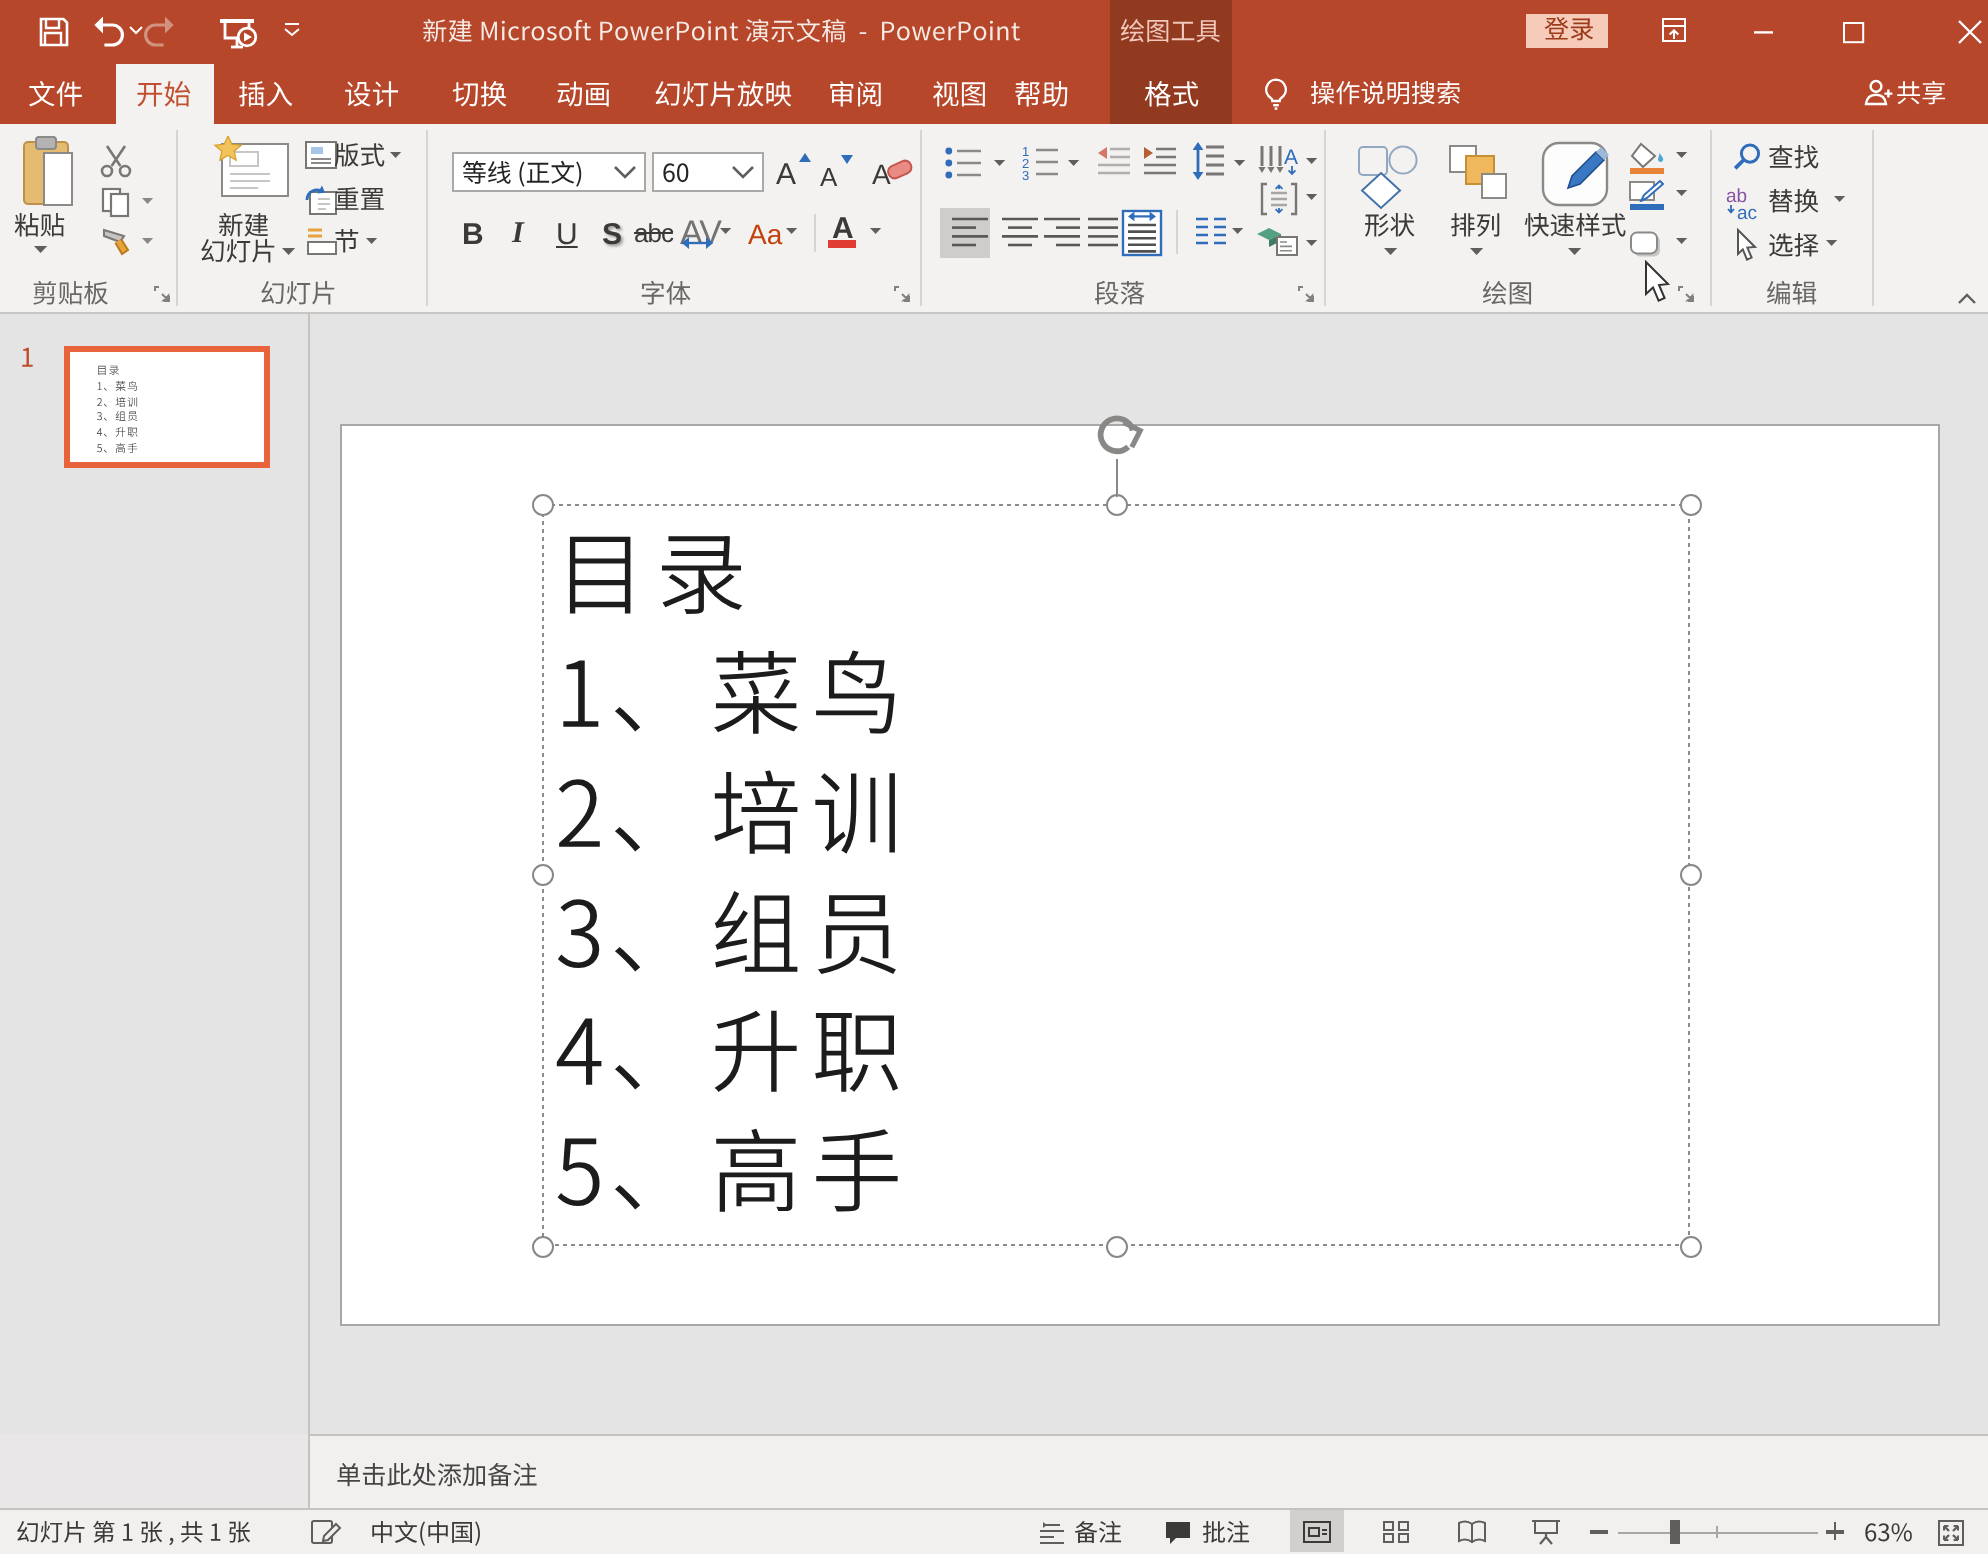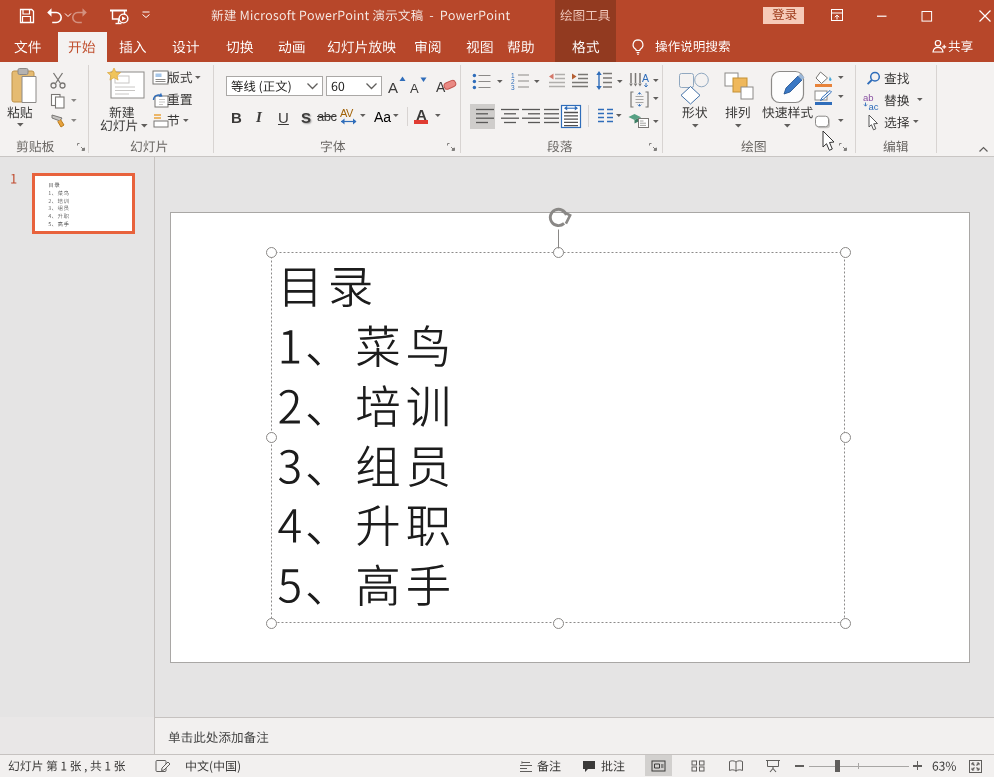--- a/index.html
+++ b/index.html
@@ -526,29 +526,29 @@
     </svg>
     <div style="position:absolute;left:436px;top:79px;font-size:14px;color:#3b3a39;font-family:'Liberation Sans'">A</div>
     <svg style="position:absolute;left:443px;top:78px" width="15" height="13" viewBox="0 0 15 13">
       <rect x="1" y="3.5" width="12" height="6.5" rx="3" transform="rotate(-24 7 7)" fill="#ea8a84" stroke="#c4564f"></rect>
     </svg>
     <div style="position:absolute;left:231px;top:109px;font-size:15px;color:#3b3a39;font-weight:bold">B</div>
     <div style="position:absolute;left:256px;top:109px;font-size:15px;color:#3b3a39;font-style:italic;font-family:'Liberation Serif',serif;font-weight:bold">I</div>
     <div style="position:absolute;left:278px;top:109px;font-size:15px;color:#3b3a39;text-decoration:underline">U</div>
     <div style="position:absolute;left:301px;top:109px;font-size:15px;color:#3b3a39;font-weight:bold;text-shadow:1px 1px 1.5px #999">S</div>
     <div style="position:absolute;left:317px;top:109px;font-size:15px;color:#3b3a39;text-decoration:line-through;font-size:13px;letter-spacing:-.5px">abc</div>
-    <div style="position:absolute;left:340px;top:107px;font-size:11px;color:#a16207;letter-spacing:-.5px">AV</div>
+    <div style="position:absolute;left:340px;top:107px;font-size:17px;color:#737373;letter-spacing:-.5px">AV</div>
     <svg style="position:absolute;left:340px;top:118px" width="18" height="7" viewBox="0 0 18 7">
       <path d="M1 3.5h15" stroke="#2f6dba" stroke-width="1.2"></path>
       <path d="M4.5 .5L1 3.5l3.5 3zM13 .5l3.5 3-3.5 3z" fill="#2f6dba"></path>
     </svg>
     <svg style="position:absolute;left:359px;top:113px" width="8" height="6" viewBox="0 0 8 6">
       <path d="M1 1l2.8 3L6.6 1z" fill="#605e5c"></path>
     </svg>
-    <div style="position:absolute;left:374px;top:109px;font-size:14px;color:#000000">Aa</div>
+    <div style="position:absolute;left:374px;top:109px;font-size:14px;color:#c2410c">Aa</div>
     <svg style="position:absolute;left:392px;top:113px" width="8" height="6" viewBox="0 0 8 6">
       <path d="M1 1l2.8 3L6.6 1z" fill="#605e5c"></path>
     </svg>
     <div style="position:absolute;left:407px;top:107px;width:1px;height:19px;background:#d8d4d2"></div>
     <div style="position:absolute;left:416px;top:106px;font-size:15px;font-weight:bold;color:#3b3a39">A</div>
     <div style="position:absolute;left:414px;top:119.5px;width:14px;height:4px;background:#e03c32"></div>
     <svg style="position:absolute;left:434px;top:113px" width="8" height="6" viewBox="0 0 8 6">
       <path d="M1 1l2.8 3L6.6 1z" fill="#605e5c"></path>
     </svg>
     <svg style="position:absolute;left:472px;top:73px" width="19" height="17" viewBox="0 0 19 17">

